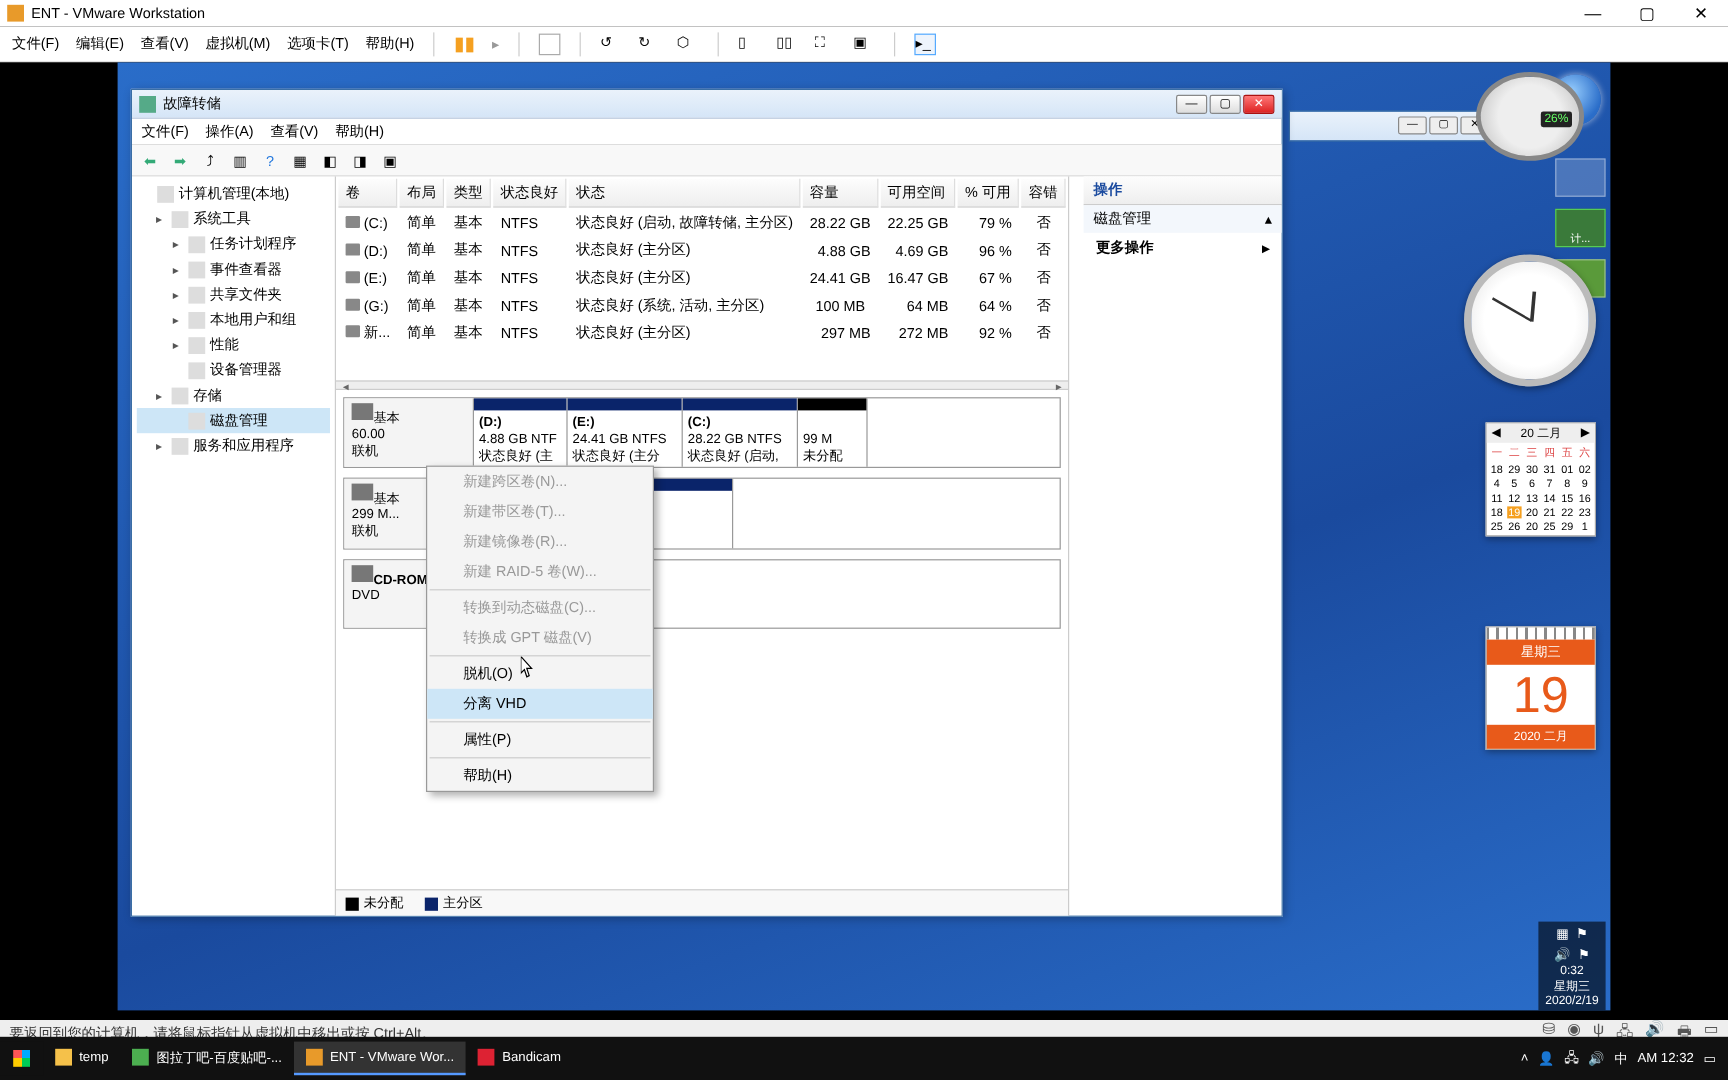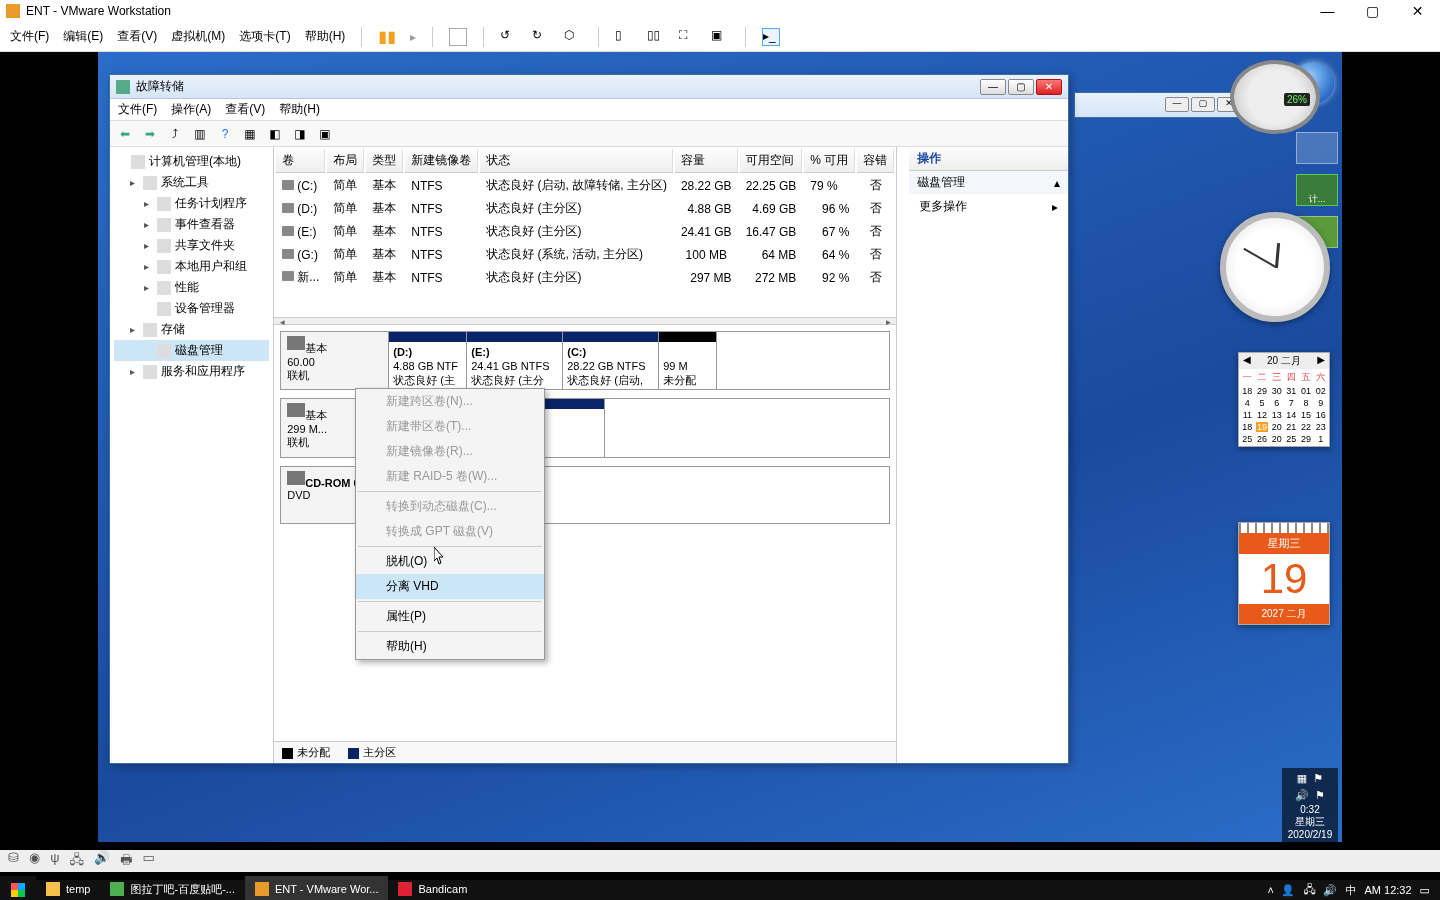--- a/index.html
+++ b/index.html
@@ -62,21 +62,21 @@
 .part .ptext { margin-top: 12px; line-height: 1.25; }
 
 .legend { border-top: 1px solid #ccc; padding: 3px 8px; font-size: 11px; display: flex; gap: 18px; background: #f8f8f8; }
 .legend .sw { width: 11px; height: 11px; display: inline-block; margin-right: 4px; vertical-align: middle; }
 .sw.unalloc { background: #000; }
 .sw.primary { background: #0a246a; }
 
 
 .actions { width: 185px; font-size: 12px; margin-left: 12px; }
 .actions .hdr { background: linear-gradient(#fdfdfd,#eee); border-bottom: 1px solid #ccc; padding: 3px 8px; font-weight: bold; color: #1a4a9e; }
-.actions .item { padding: 4px 10px; display: flex; align-items: center; justify-content: space-between; }
+.actions .item { padding: 4px 10px; display: flex; align-items: center; justify-content: space-between; font-weight: bold; }
 .actions .section { background: #f3f7fc; padding: 3px 8px; display: flex; justify-content: space-between; align-items: center; }
 
 
 .ctxmenu { position: absolute; left: 245px; top: 313px; width: 190px; background: #f4f4f4; border: 1px solid #999; box-shadow: 3px 3px 6px rgba(0,0,0,.3); font-size: 12px; z-index: 50; }
 .ctxmenu .mi { padding: 4px 14px 4px 30px; }
 .ctxmenu .mi.disabled { color: #999; }
 .ctxmenu .mi.hover { background: #cde6f7; }
 .ctxmenu hr { border: none; border-top: 1px solid #ccc; margin: 2px 2px; }
 
 
@@ -103,21 +103,21 @@
 .desk-icons { position: absolute; right: 4px; top: 80px; display: flex; flex-direction: column; gap: 10px; z-index: 0; }
 .desk-icons .di { width: 42px; height: 32px; background: rgba(255,255,255,.2); border: 1px solid rgba(255,255,255,.4); font-size: 9px; color: #fff; text-align: center; padding-top: 18px; }
 
 
 .guest-tray { position: absolute; right: 4px; bottom: 0; width: 56px; background: rgba(0,0,0,.6); color: #fff; font-size: 10px; text-align: center; padding: 2px 0; z-index: 5; }
 .guest-tray .icons { display: flex; justify-content: center; gap: 6px; padding: 2px 0; font-size: 11px; }
 
 
 .host-hint { position: absolute; left: 0; bottom: 28px; right: 0; height: 22px; background: #eee; color: #333; font-size: 12px; display: flex; align-items: center; padding: 0 8px; justify-content: space-between; }
 .host-hint .right-icons { display: flex; gap: 10px; font-size: 13px; color: #555; }
-.host-taskbar { position: absolute; left: 0; bottom: 0; right: 0; height: 20px; background: #111; display: flex; align-items: center; color: #fff; font-size: 11px; }
+.host-taskbar { position: absolute; left: 0; bottom: 0; right: 0; height: 36px; background: #111; display: flex; align-items: center; color: #fff; font-size: 11px; }
 .host-taskbar .start { width: 36px; height: 28px; display: flex; align-items: center; justify-content: center; background: #111; }
 .host-taskbar .start .winlogo { width: 14px; height: 14px; background: conic-gradient(#0af 0 25%, #0c5 0 50%, #fc0 0 75%, #f55 0); }
 .host-taskbar .titem { height: 28px; padding: 0 10px; display: flex; align-items: center; gap: 6px; border-bottom: 2px solid transparent; }
 .host-taskbar .titem.active { background: #333; border-bottom-color: #59f; }
 .host-taskbar .titem .ico { width: 14px; height: 14px; background: #888; }
 .host-taskbar .tray { margin-left: auto; display: flex; align-items: center; gap: 8px; padding: 0 10px; font-size: 11px; }
 
 
 .cursor { position: absolute; width: 12px; height: 18px; pointer-events: none; z-index: 100; }
 .cursor svg { width: 12px; height: 18px; }
@@ -259,38 +259,38 @@
           </div>
 
         <div class="center">
           <div style="overflow:auto; height:170px;">
             <table class="vol-table" id="voltable">
                 <thead>
                   <tr>
                     <th>卷</th>
                     <th>布局</th>
                     <th>类型</th>
-                    <th>新建镜像卷</th>
+                    <th>状态良好</th>
                     <th>状态</th>
                     <th>容量</th>
                     <th>可用空间</th>
                     <th>% 可用</th>
                     <th>容错</th>
                   </tr>
                 </thead>
                 <tbody>
                   <tr>
                     <td><span class="disk-icon"></span>(C:)</td>
                     <td>简单</td>
                     <td>基本</td>
                     <td>NTFS</td>
                     <td>状态良好 (启动, 故障转储, 主分区)</td>
                     <td style="text-align:right">28.22 GB</td>
                     <td style="text-align:right">22.25 GB</td>
-                    <td style="">79 %</td>
+                    <td style="text-align:right">79 %</td>
                     <td style="text-align:center">否</td>
                   </tr>
                   <tr>
                     <td><span class="disk-icon"></span>(D:)</td>
                     <td>简单</td>
                     <td>基本</td>
                     <td>NTFS</td>
                     <td>状态良好 (主分区)</td>
                     <td style="text-align:right">4.88 GB</td>
                     <td style="text-align:right">4.69 GB</td>
@@ -475,21 +475,21 @@
               <td>29</td>
               <td>1</td>
             </tr>
           </tbody>
         </table>
     </div>
     <div class="flip-cal">
       <div class="rings"></div>
       <div class="wd">星期三</div>
       <div class="dn">19</div>
-      <div class="my">2027 二月</div>
+      <div class="my">2020 二月</div>
     </div>
 
     <div class="guest-tray">
       <div class="icons">
         <span>▦</span>
         <span>⚑</span>
       </div>
       <div class="icons">
         <span>🔊</span>
         <span>⚑</span>
@@ -502,20 +502,21 @@
     <div class="cursor" style="left:336px; top:495px;">
       <svg viewBox="0 0 12 18">
           <path d="M0 0 L0 14 L3 11 L5 17 L7 16 L5 10 L9 10 Z" fill="#fff" stroke="#000" stroke-width="1"></path>
         </svg>
     </div>
 
   </div>
 </div>
 
 <div class="host-hint">
+  <span>要返回到您的计算机，请将鼠标指针从虚拟机中移出或按 Ctrl+Alt。</span>
   <span class="right-icons">
     <span>⛁</span>
     <span>◉</span>
     <span>ψ</span>
     <span>🖧</span>
     <span>🔊</span>
     <span>🖶</span>
     <span>▭</span>
   </span>
 </div>

